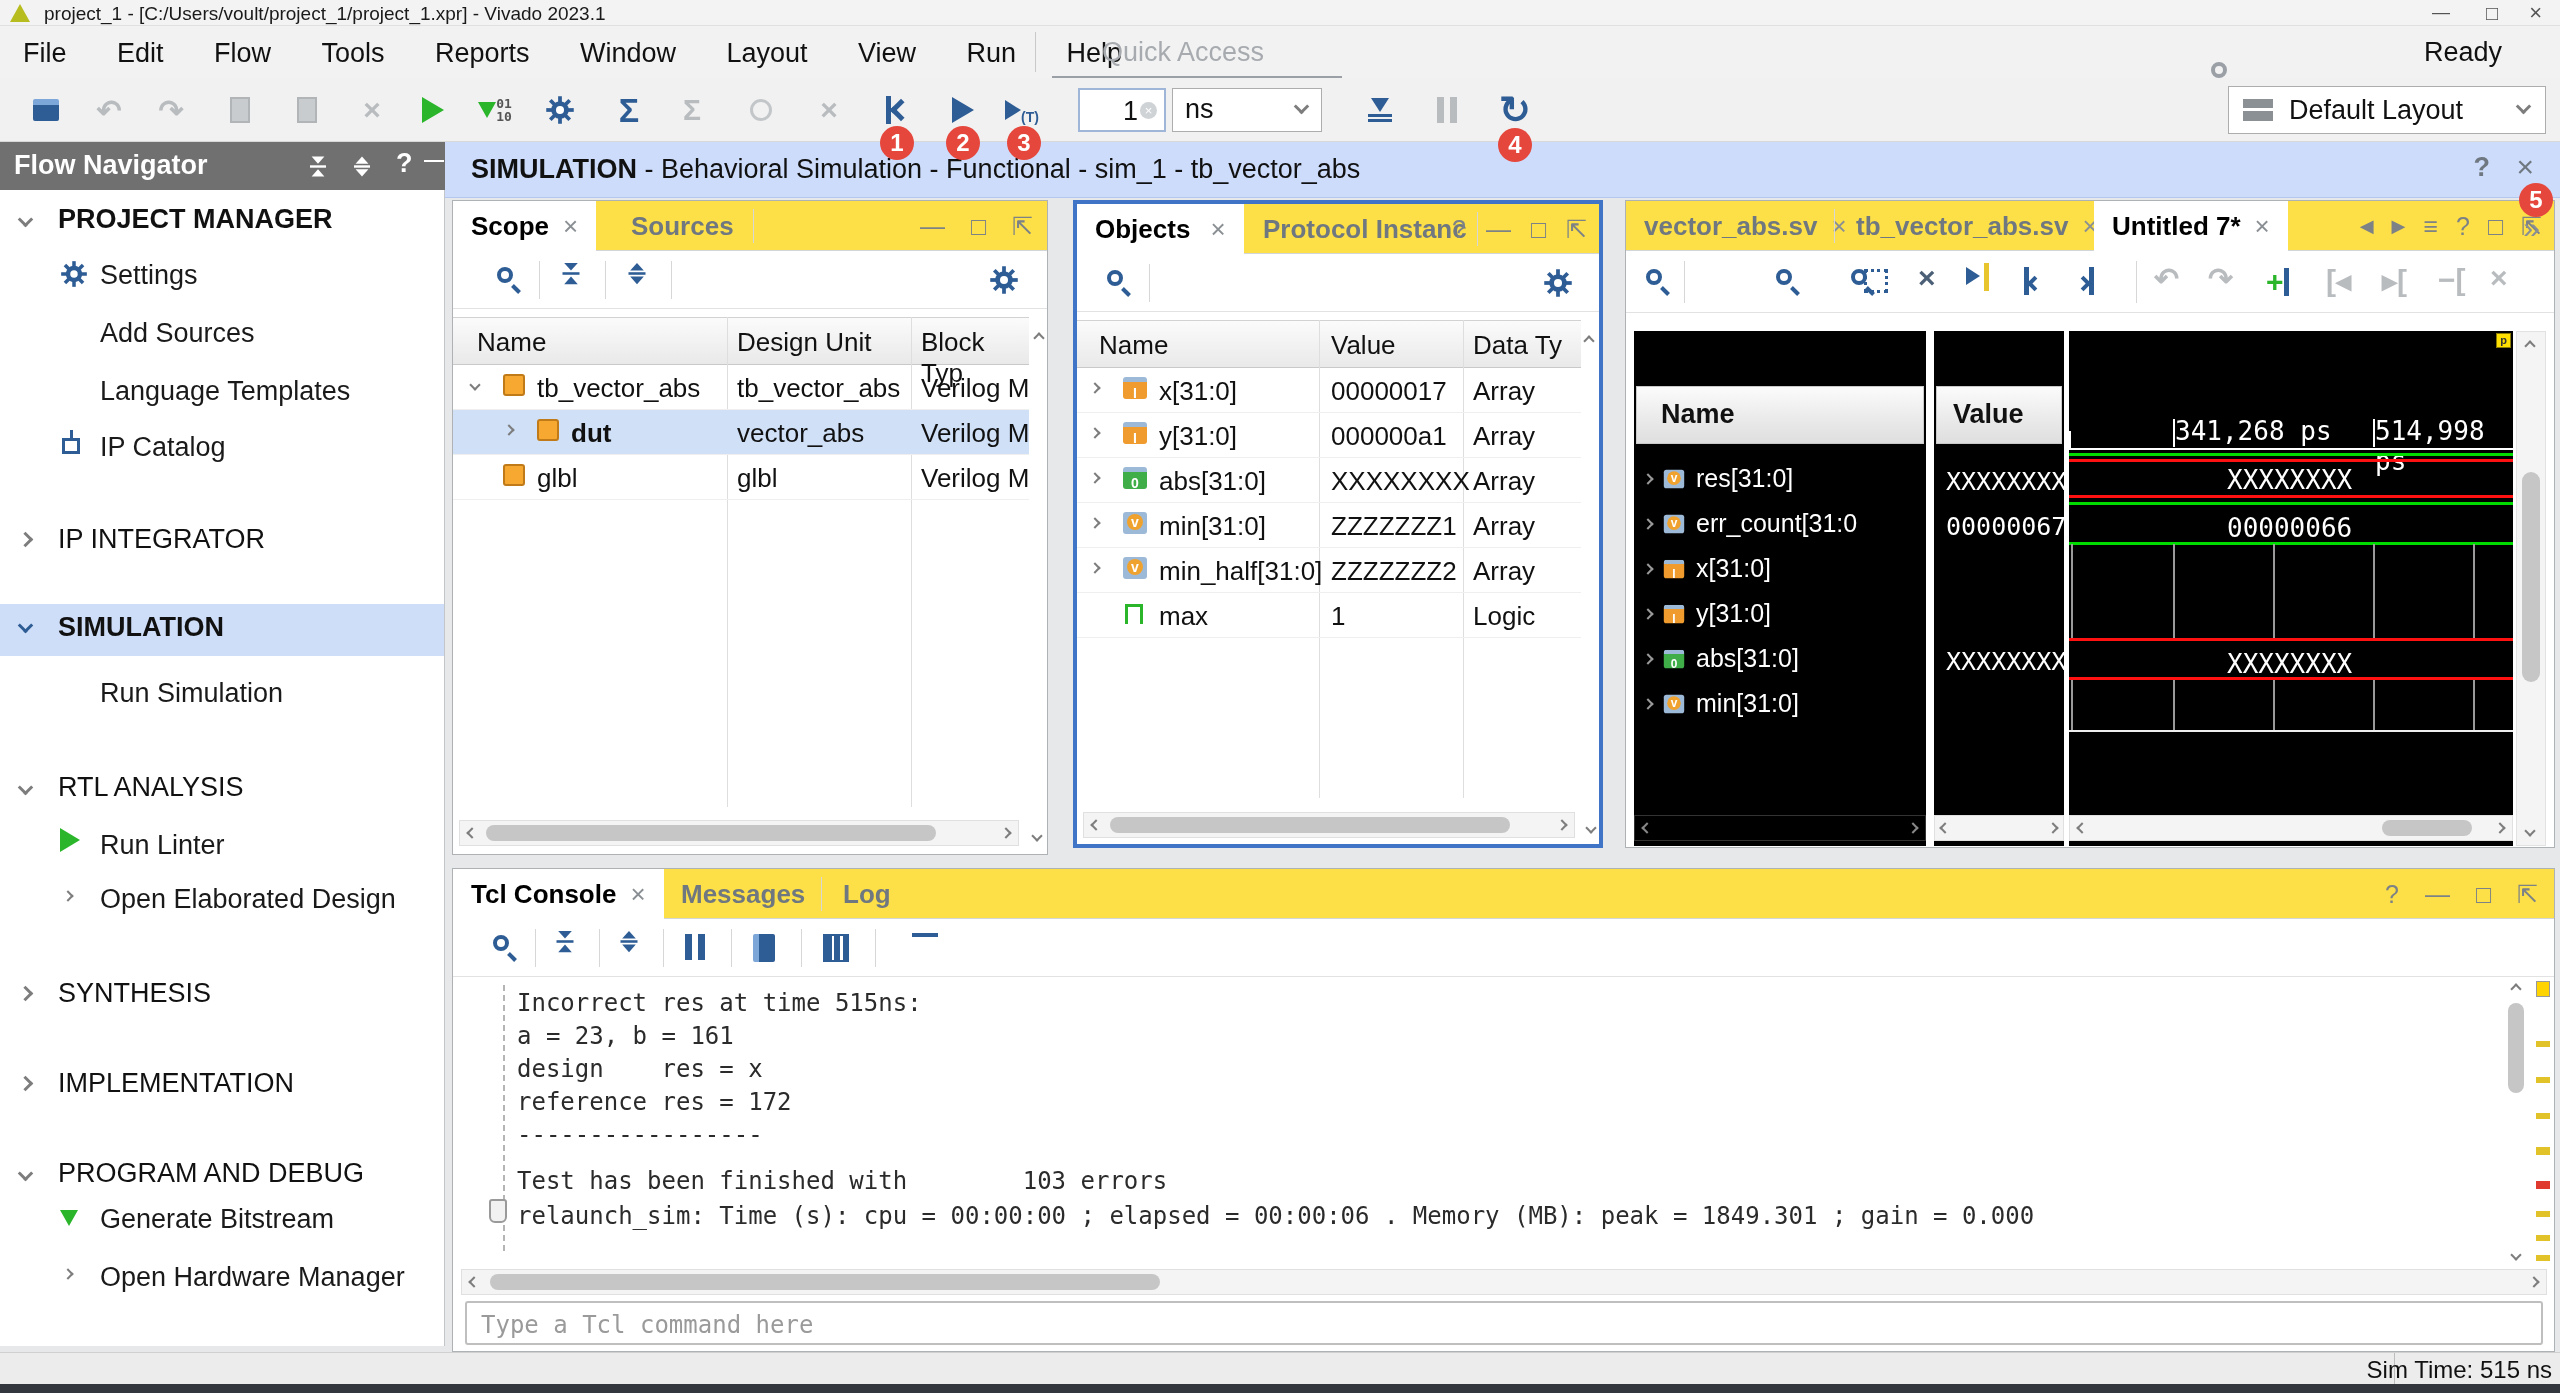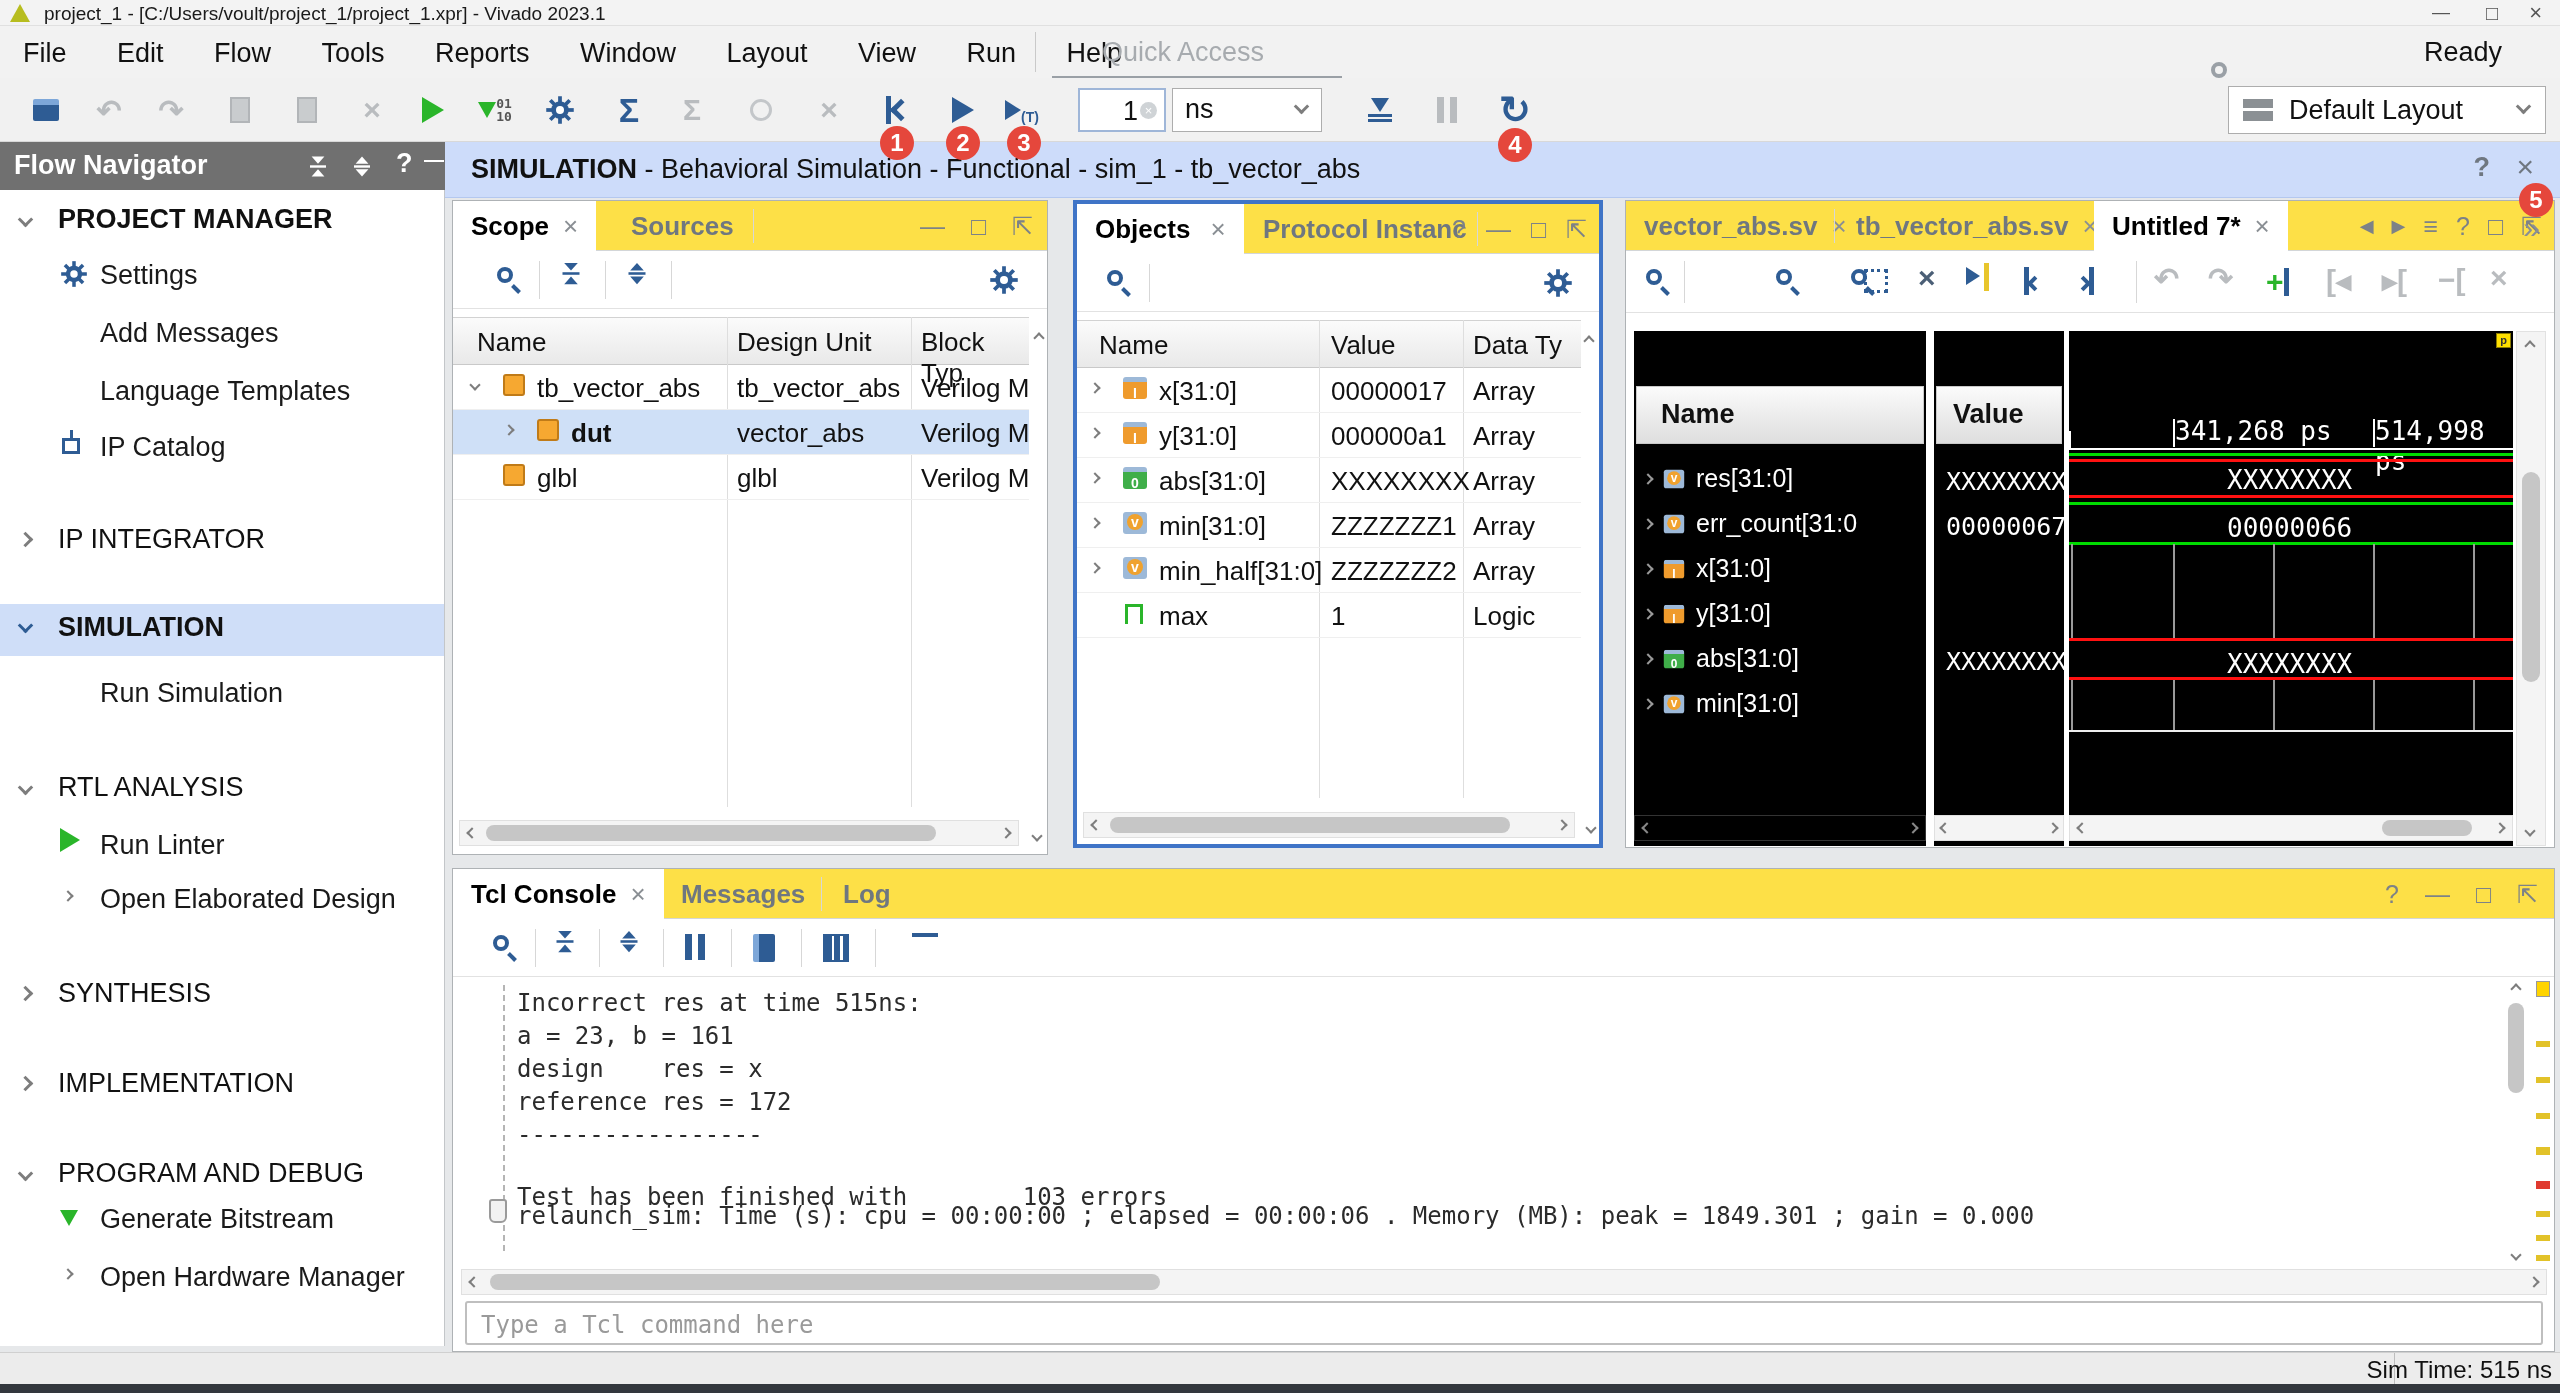--- a/index.html
+++ b/index.html
@@ -237,21 +237,21 @@
       <span class="dash-ico" style="position:absolute;left:424px;top:6px;font-size:20px;"></span>
     </div>
     <span class="chev d abs" style="left:20px;top:72px;"></span>
     <div class="nav-sec" style="top:62px;left:58px;"><span>PROJECT MANAGER</span></div>
     <span class="abs gearwrap" style="left:60px;top:118px;">
         <svg width="28" height="28">
           <use href="#gear"></use>
         </svg>
       </span>
     <div class="nav-item" style="left:100px;top:118px;"><span>Settings</span></div>
-    <div class="nav-item" style="left:100px;top:176px;"><span>Add Messages</span></div>
+    <div class="nav-item" style="left:100px;top:176px;"><span>Add Sources</span></div>
     <div class="nav-item" style="left:100px;top:234px;"><span>Language Templates</span></div>
     <span class="abs" style="left:62px;top:296px;width:18px;height:16px;border:3px solid #2e5c94;"></span>
     <span class="abs" style="left:70px;top:288px;width:3px;height:8px;background:#2e5c94;"></span>
     <div class="nav-item" style="left:100px;top:290px;"><span>IP Catalog</span></div>
 
     <span class="chev r abs" style="left:20px;top:392px;"></span>
     <div class="nav-sec" style="top:382px;left:58px;font-weight:normal;"><span>IP INTEGRATOR</span></div>
 
     <div class="abs hl" style="left:0;top:462px;width:444px;height:52px;"></div>
     <span class="chev d abs" style="left:20px;top:478px;border-color:#2e5c94;"></span>
@@ -631,21 +631,21 @@
       <span class="trash abs" style="left:446px;top:18px;"></span>
     </div>
 
     <div class="abs" style="left:0;top:108px;width:2101px;height:290px;background:#fff;overflow:hidden;">
       <span class="abs" style="left:50px;top:8px;height:266px;border-left:2px dashed #b5b5b5;"></span>
       <div class="console-line" style="top:12px;">Incorrect res at time 515ns:</div>
       <div class="console-line" style="top:45px;">a = 23, b = 161</div>
       <div class="console-line" style="top:78px;">design    res = x</div>
       <div class="console-line" style="top:111px;">reference res = 172</div>
       <div class="console-line" style="top:144px;">-----------------</div>
-      <div class="console-line" style="top:206px;">Test has been finished with        103 errors</div>
+      <div class="console-line" style="top:190px;">Test has been finished with        103 errors</div>
       <div class="console-line" style="top:225px;">relaunch_sim: Time (s): cpu = 00:00:00 ; elapsed = 00:00:06 . Memory (MB): peak = 1849.301 ; gain = 0.000</div>
       <span class="abs" style="left:36px;top:222px;width:18px;height:24px;border:2px solid #9a9a9a;border-radius:3px 3px 6px 6px;background:#f2f2f2;"></span>
 
       <span class="chev u small abs" style="right:34px;top:8px;"></span>
       <div class="thumb" style="right:30px;top:26px;width:16px;height:90px;border-radius:8px;"></div>
       <span class="chev d small abs" style="right:34px;bottom:8px;"></span>
       <span class="mark" style="right:4px;top:4px;height:16px;background:#ffd400;border:1px solid #999;"></span>
       <span class="mark" style="right:4px;top:64px;height:6px;background:#e2c229;"></span>
       <span class="mark" style="right:4px;top:100px;height:6px;background:#e2c229;"></span>
       <span class="mark" style="right:4px;top:136px;height:6px;background:#e2c229;"></span>

